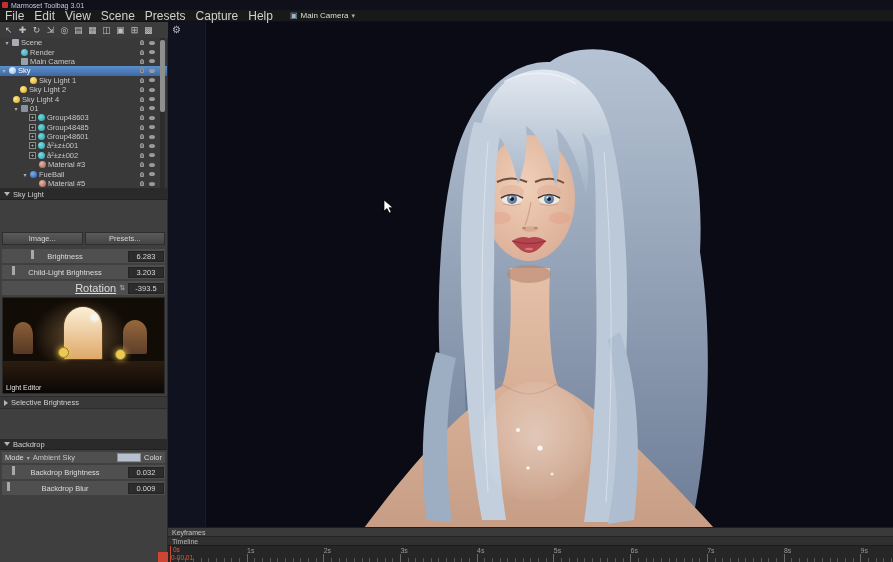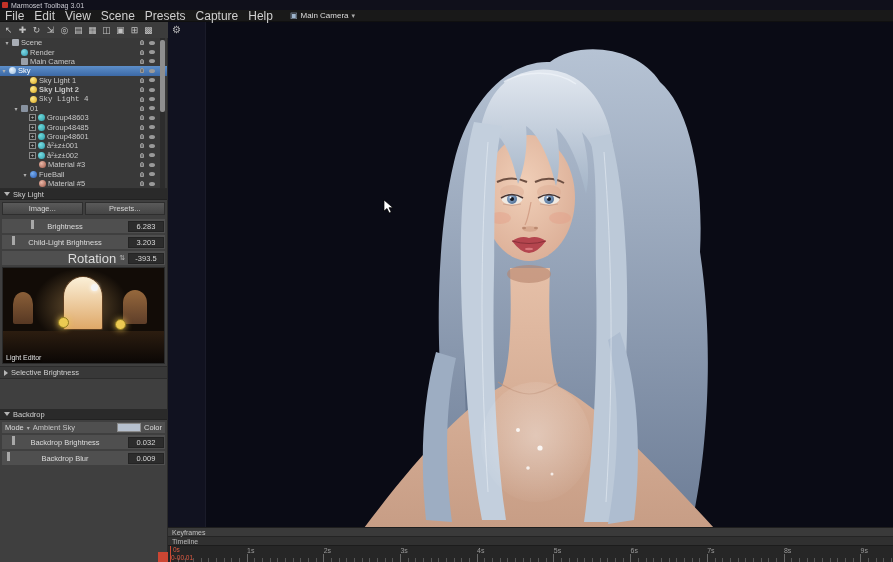--- a/index.html
+++ b/index.html
@@ -57,30 +57,30 @@
 
   .panel-header{height:10px;background:#2a2a2a;color:#cfcfcf;font-size:7.5px;display:flex;
                 align-items:center;padding-left:4px;gap:3px;border-bottom:1px solid #222;}
   .tri-down{width:0;height:0;border-left:3px solid transparent;border-right:3px solid transparent;
             border-top:4px solid #b5b5b5;}
   .tri-right{width:0;height:0;border-top:3px solid transparent;border-bottom:3px solid transparent;
              border-left:4px solid #b5b5b5;}
 
   .btn-row{display:flex;gap:2px;padding:2px;}
   .panel-btn{flex:1;height:11px;background:linear-gradient(#5a5a5a,#454545);border:1px solid #2e2e2e;
-             color:#d5d5d5;font-size:7.5px;display:flex;align-items:center;justify-content:center;}
+             color:#d5d5d5;font-size:7.5px;display:flex;align-items:center;justify-content:center;margin-top:30px;}
 
   .slider-row{position:relative;height:14px;margin:2px 2px 0;background:#4f4f4f;display:flex;
               align-items:center;overflow:hidden;}
   .slider-handle{position:absolute;top:1px;width:3px;height:9px;background:#a8a8a8;}
   .slider-label{flex:1;text-align:center;font-size:7.5px;color:#dcdcdc;z-index:1;}
   .slider-value{width:34px;height:9px;background:#2c2c2c;border:1px solid #242424;color:#d8d8d8;
                 font-size:7.5px;display:flex;align-items:center;justify-content:center;margin-right:1px;z-index:1;box-sizing:content-box;}
   .rotation-row{justify-content:flex-end;gap:3px;padding-right:0;}
-  .rotation-label{font-size:13px;color:#dcdcdc;}
+  .rotation-label{font-size:11px;color:#dcdcdc;text-decoration:underline;}
   .spinner{font-size:7px;color:#b5b5b5;}
 
   .hdri{position:relative;margin:2px;height:95px;background:#120c07;overflow:hidden;border:1px solid #2a2a2a;}
   .hdri-floor{position:absolute;bottom:0;left:0;right:0;height:32px;background:linear-gradient(#2c1d10,#0b0705);}
   .hdri-glow{position:absolute;left:30px;top:0;width:96px;height:76px;
              background:radial-gradient(rgba(255,200,120,.38),transparent 70%);}
   .hdri-win{position:absolute;border-radius:50% 50% 2px 2px / 38% 38% 2px 2px;}
   .hdri-win-center{left:60px;top:8px;width:38px;height:52px;background:linear-gradient(#fbf0d8,#dfa868);
                    border:1px solid #5a3c20;}
   .hdri-win-left{left:10px;top:24px;width:20px;height:32px;background:linear-gradient(#8a5f38,#573823);}
@@ -210,30 +210,30 @@
         </div>
         <div class="tree-row" style="padding-left: 21px;">
           <span class="expander"></span>
           <span class="ticon ticon-light"></span>
           <span class="tree-label">Sky Light 1</span>
           <span class="row-side">
             <span class="mini-lock"></span>
             <span class="mini-eye"></span>
           </span>
         </div>
-        <div class="tree-row" style="padding-left: 21px; font-weight: bold;">
+        <div class="tree-row" style="padding-left: 11px;">
           <span class="expander"></span>
           <span class="ticon ticon-light"></span>
           <span class="tree-label">Sky Light 2</span>
           <span class="row-side">
             <span class="mini-lock"></span>
             <span class="mini-eye"></span>
           </span>
         </div>
-        <div class="tree-row" style="padding-left: 21px; font-family: Liberation Mono, monospace;">
+        <div class="tree-row" style="padding-left: 4px;">
           <span class="expander"></span>
           <span class="ticon ticon-light"></span>
           <span class="tree-label">Sky Light 4</span>
           <span class="row-side">
             <span class="mini-lock"></span>
             <span class="mini-eye"></span>
           </span>
         </div>
         <div class="tree-row" style="padding-left: 12px;">
           <span class="expander">▾</span>

